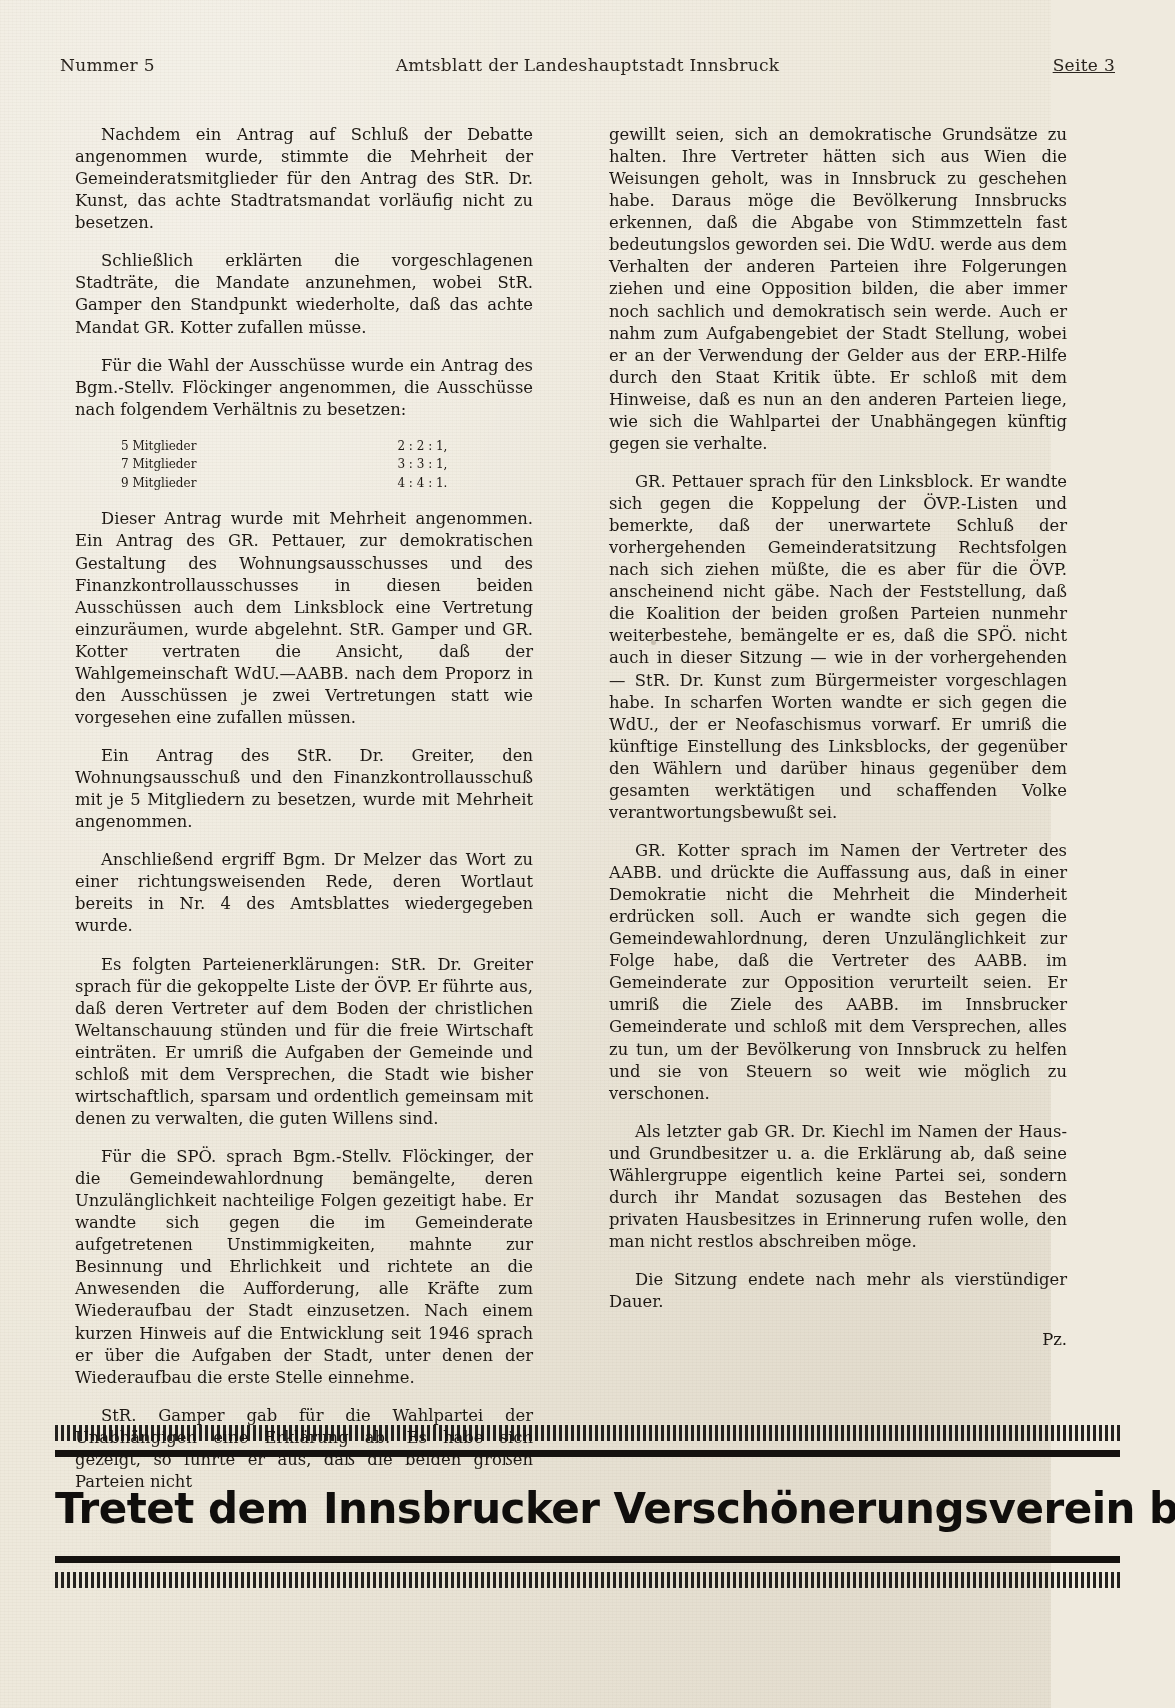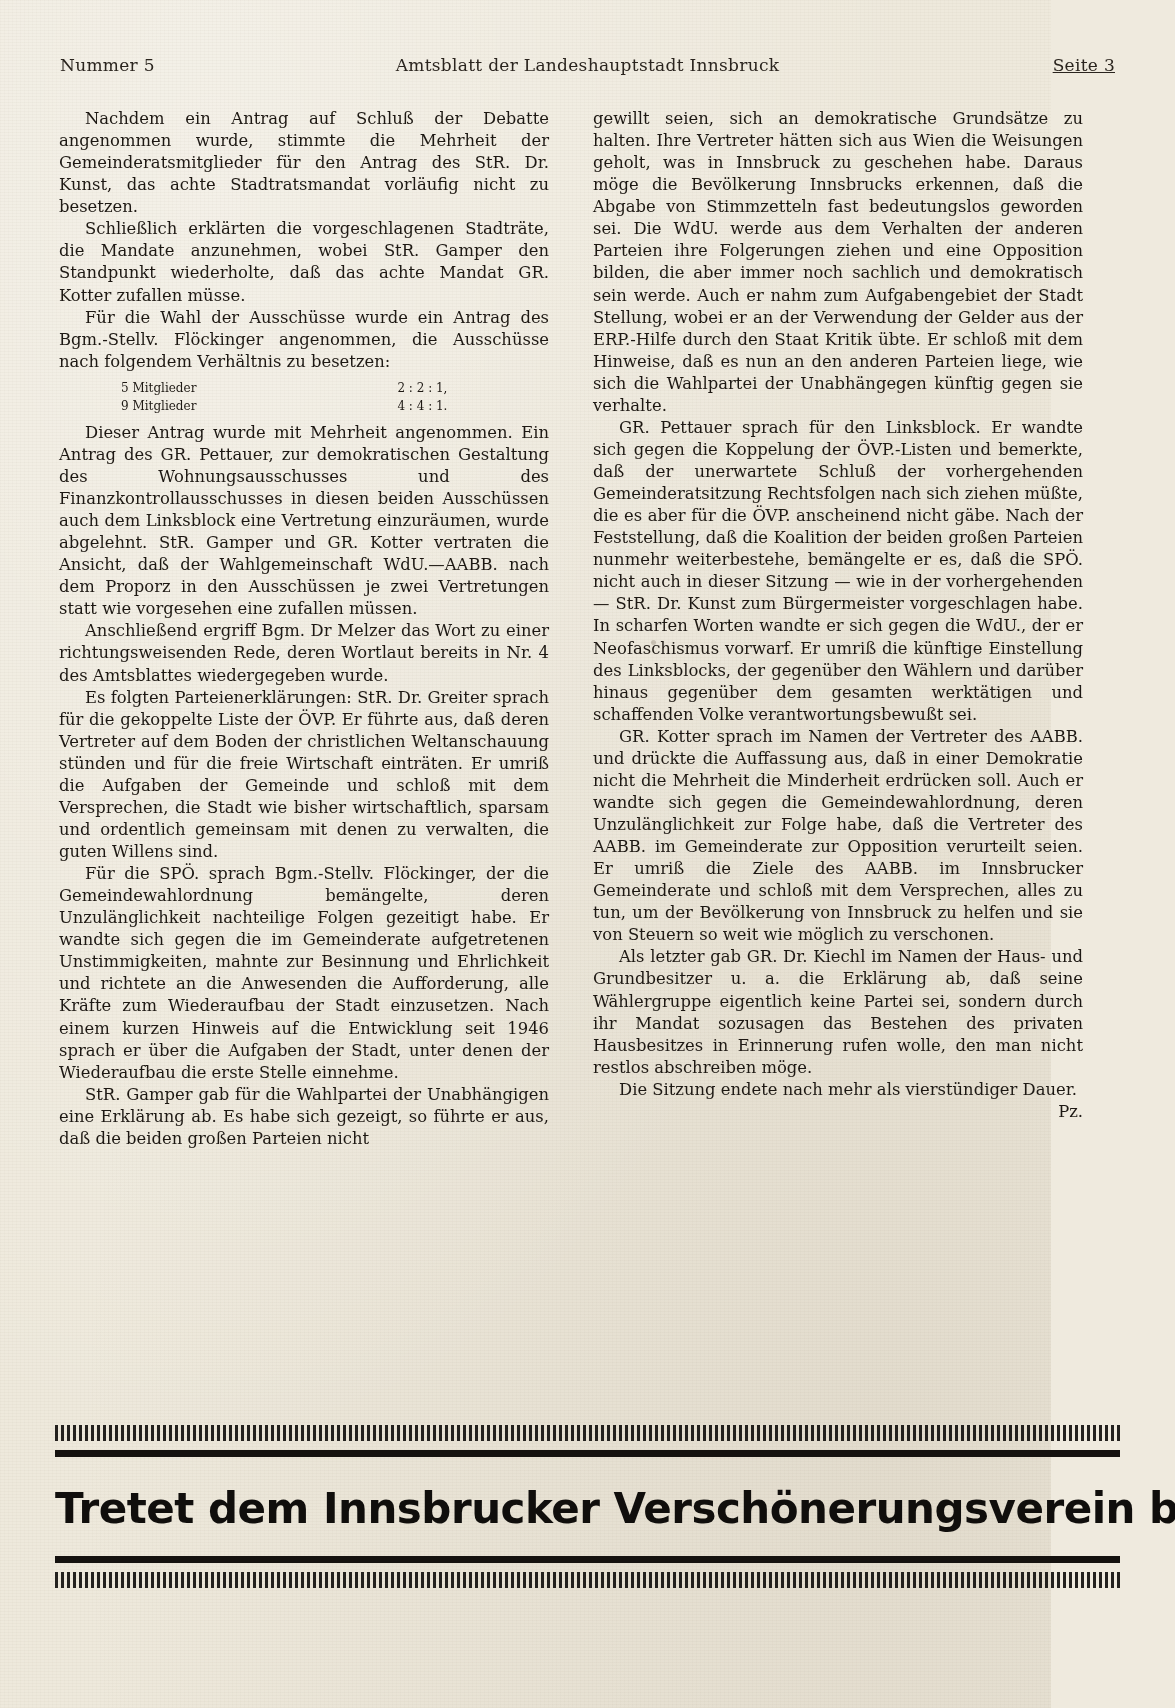--- a/index.html
+++ b/index.html
@@ -63,21 +63,21 @@
   }
   .col {
     width: 490px;
     font-size: 16.4px;
     line-height: 1.345;
     text-align: justify;
     hyphens: manual;
     color: #1d1813;
   }
   .col p {
-    margin: 0;
+    margin: 16px;
     text-indent: 26px;
   }
   .col p.noindent { text-indent: 0; }
 
   
   .member-table {
     margin: 6px 0 6px 0;
     width: 100%;
     border-collapse: collapse;
     font-size: 12px;
@@ -151,27 +151,32 @@
         <p>Schließlich erklärten die vorgeschlagenen Stadträte, die Mandate anzunehmen, wobei StR. Gamper den Standpunkt wiederholte, daß das achte Mandat GR. Kotter zufallen müsse.</p>
         <p>Für die Wahl der Ausschüsse wurde ein Antrag des Bgm.-Stellv. Flöckinger angenommen, die Ausschüsse nach folgendem Verhältnis zu besetzen:</p>
 
         <table class="member-table">
           <tbody>
             <tr>
               <td class="mt-label">5 Mitglieder</td>
               <td class="mt-ratio">2 : 2 : 1,</td>
             </tr>
             <tr>
+              <td class="mt-label">7 Mitglieder</td>
+              <td class="mt-ratio">3 : 3 : 1,</td>
+            </tr>
+            <tr>
               <td class="mt-label">9 Mitglieder</td>
               <td class="mt-ratio">4 : 4 : 1.</td>
             </tr>
           </tbody>
         </table>
 
         <p>Dieser Antrag wurde mit Mehrheit angenommen. Ein Antrag des GR. Pettauer, zur demokratischen Gestaltung des Wohnungsausschusses und des Finanzkontrollausschusses in diesen beiden Ausschüssen auch dem Linksblock eine Vertretung einzuräumen, wurde abgelehnt. StR. Gamper und GR. Kotter vertraten die Ansicht, daß der Wahlgemeinschaft WdU.—AABB. nach dem Proporz in den Ausschüssen je zwei Vertretungen statt wie vorgesehen eine zufallen müssen.</p>
+        <p>Ein Antrag des StR. Dr. Greiter, den Wohnungsausschuß und den Finanzkontrollausschuß mit je 5 Mitgliedern zu besetzen, wurde mit Mehrheit angenommen.</p>
         <p>Anschließend ergriff Bgm. Dr Melzer das Wort zu einer richtungsweisenden Rede, deren Wortlaut bereits in Nr. 4 des Amtsblattes wiedergegeben wurde.</p>
         <p>Es folgten Parteienerklärungen: StR. Dr. Greiter sprach für die gekoppelte Liste der ÖVP. Er führte aus, daß deren Vertreter auf dem Boden der christlichen Weltanschauung stünden und für die freie Wirtschaft einträten. Er umriß die Aufgaben der Gemeinde und schloß mit dem Versprechen, die Stadt wie bisher wirtschaftlich, sparsam und ordentlich gemeinsam mit denen zu verwalten, die guten Willens sind.</p>
         <p>Für die SPÖ. sprach Bgm.-Stellv. Flöckinger, der die Gemeindewahlordnung bemängelte, deren Unzulänglichkeit nachteilige Folgen gezeitigt habe. Er wandte sich gegen die im Gemeinderate aufgetretenen Unstimmigkeiten, mahnte zur Besinnung und Ehrlichkeit und richtete an die Anwesenden die Aufforderung, alle Kräfte zum Wiederaufbau der Stadt einzusetzen. Nach einem kurzen Hinweis auf die Entwicklung seit 1946 sprach er über die Aufgaben der Stadt, unter denen der Wiederaufbau die erste Stelle einnehme.</p>
         <p>StR. Gamper gab für die Wahlpartei der Unabhängigen eine Erklärung ab. Es habe sich gezeigt, so führte er aus, daß die beiden großen Parteien nicht</p>
       </div>
 
       <div class="col">
         <p class="noindent">gewillt seien, sich an demokratische Grundsätze zu halten. Ihre Vertreter hätten sich aus Wien die Weisungen geholt, was in Innsbruck zu geschehen habe. Daraus möge die Bevölkerung Innsbrucks erkennen, daß die Abgabe von Stimmzetteln fast bedeutungslos geworden sei. Die WdU. werde aus dem Verhalten der anderen Parteien ihre Folgerungen ziehen und eine Opposition bilden, die aber immer noch sachlich und demokratisch sein werde. Auch er nahm zum Aufgabengebiet der Stadt Stellung, wobei er an der Verwendung der Gelder aus der ERP.-Hilfe durch den Staat Kritik übte. Er schloß mit dem Hinweise, daß es nun an den anderen Parteien liege, wie sich die Wahlpartei der Unabhängegen künftig gegen sie verhalte.</p>
         <p>GR. Pettauer sprach für den Linksblock. Er wandte sich gegen die Koppelung der ÖVP.-Listen und bemerkte, daß der unerwartete Schluß der vorhergehenden Gemeinderatsitzung Rechtsfolgen nach sich ziehen müßte, die es aber für die ÖVP. anscheinend nicht gäbe. Nach der Feststellung, daß die Koalition der beiden großen Parteien nunmehr weiterbestehe, bemängelte er es, daß die SPÖ. nicht auch in dieser Sitzung — wie in der vorhergehenden — StR. Dr. Kunst zum Bürgermeister vorgeschlagen habe. In scharfen Worten wandte er sich gegen die WdU., der er Neofaschismus vorwarf. Er umriß die künftige Einstellung des Linksblocks, der gegenüber den Wählern und darüber hinaus gegenüber dem gesamten werktätigen und schaffenden Volke verantwortungsbewußt sei.</p>
         <p>GR. Kotter sprach im Namen der Vertreter des AABB. und drückte die Auffassung aus, daß in einer Demokratie nicht die Mehrheit die Minderheit erdrücken soll. Auch er wandte sich gegen die Gemeindewahlordnung, deren Unzulänglichkeit zur Folge habe, daß die Vertreter des AABB. im Gemeinderate zur Opposition verurteilt seien. Er umriß die Ziele des AABB. im Innsbrucker Gemeinderate und schloß mit dem Versprechen, alles zu tun, um der Bevölkerung von Innsbruck zu helfen und sie von Steuern so weit wie möglich zu verschonen.</p>

